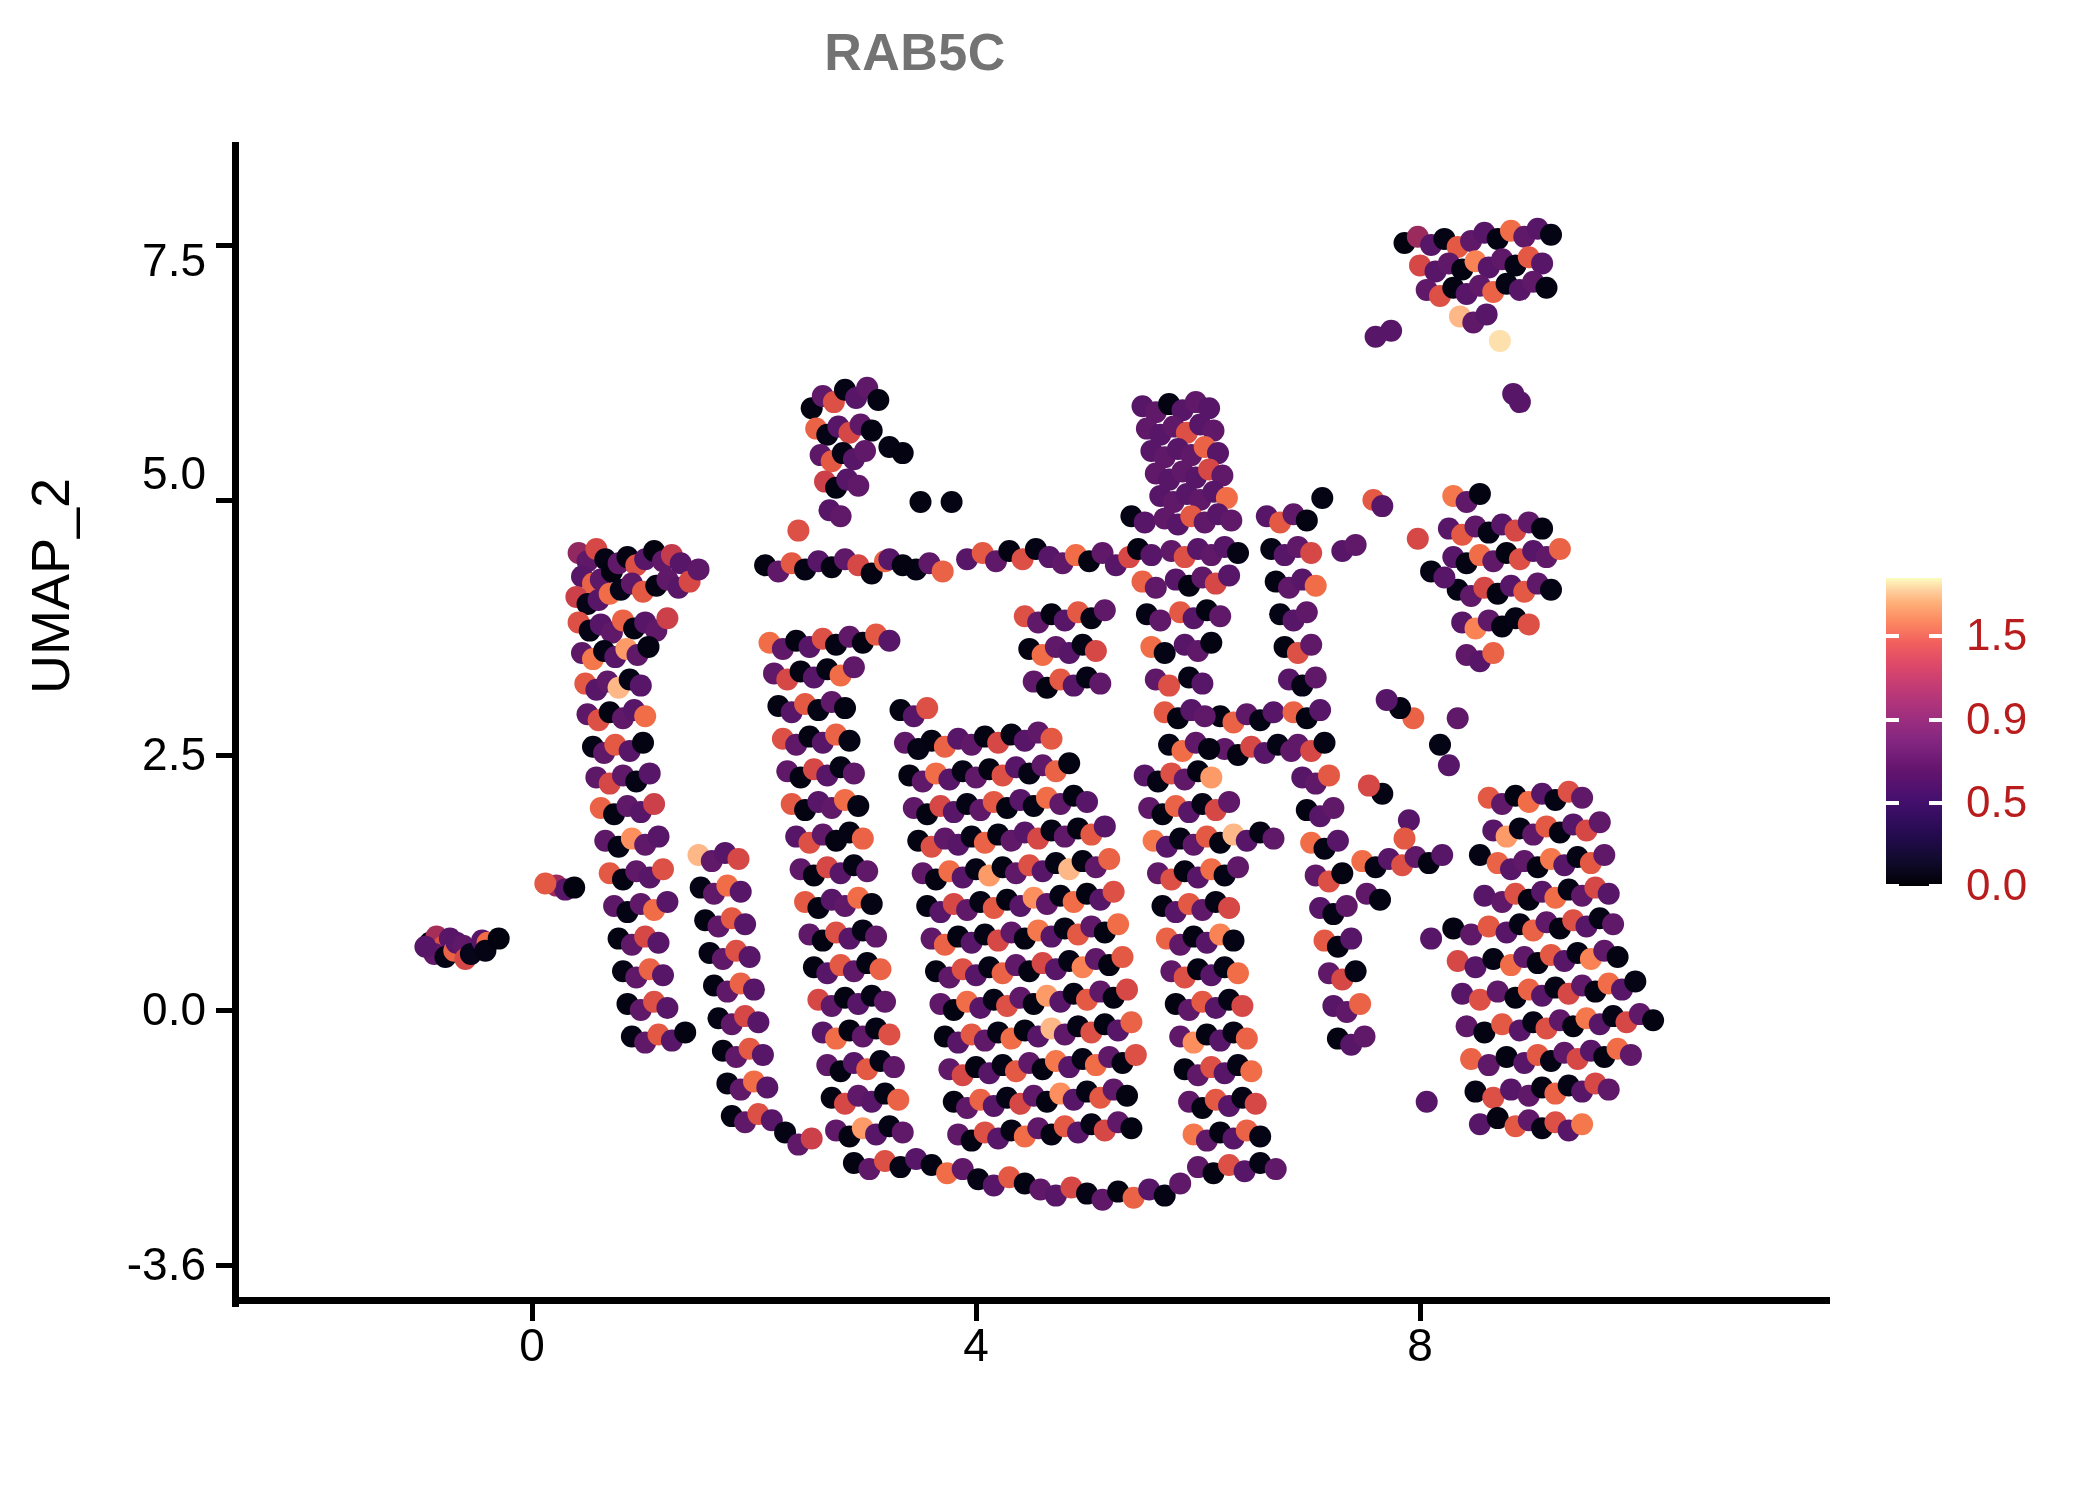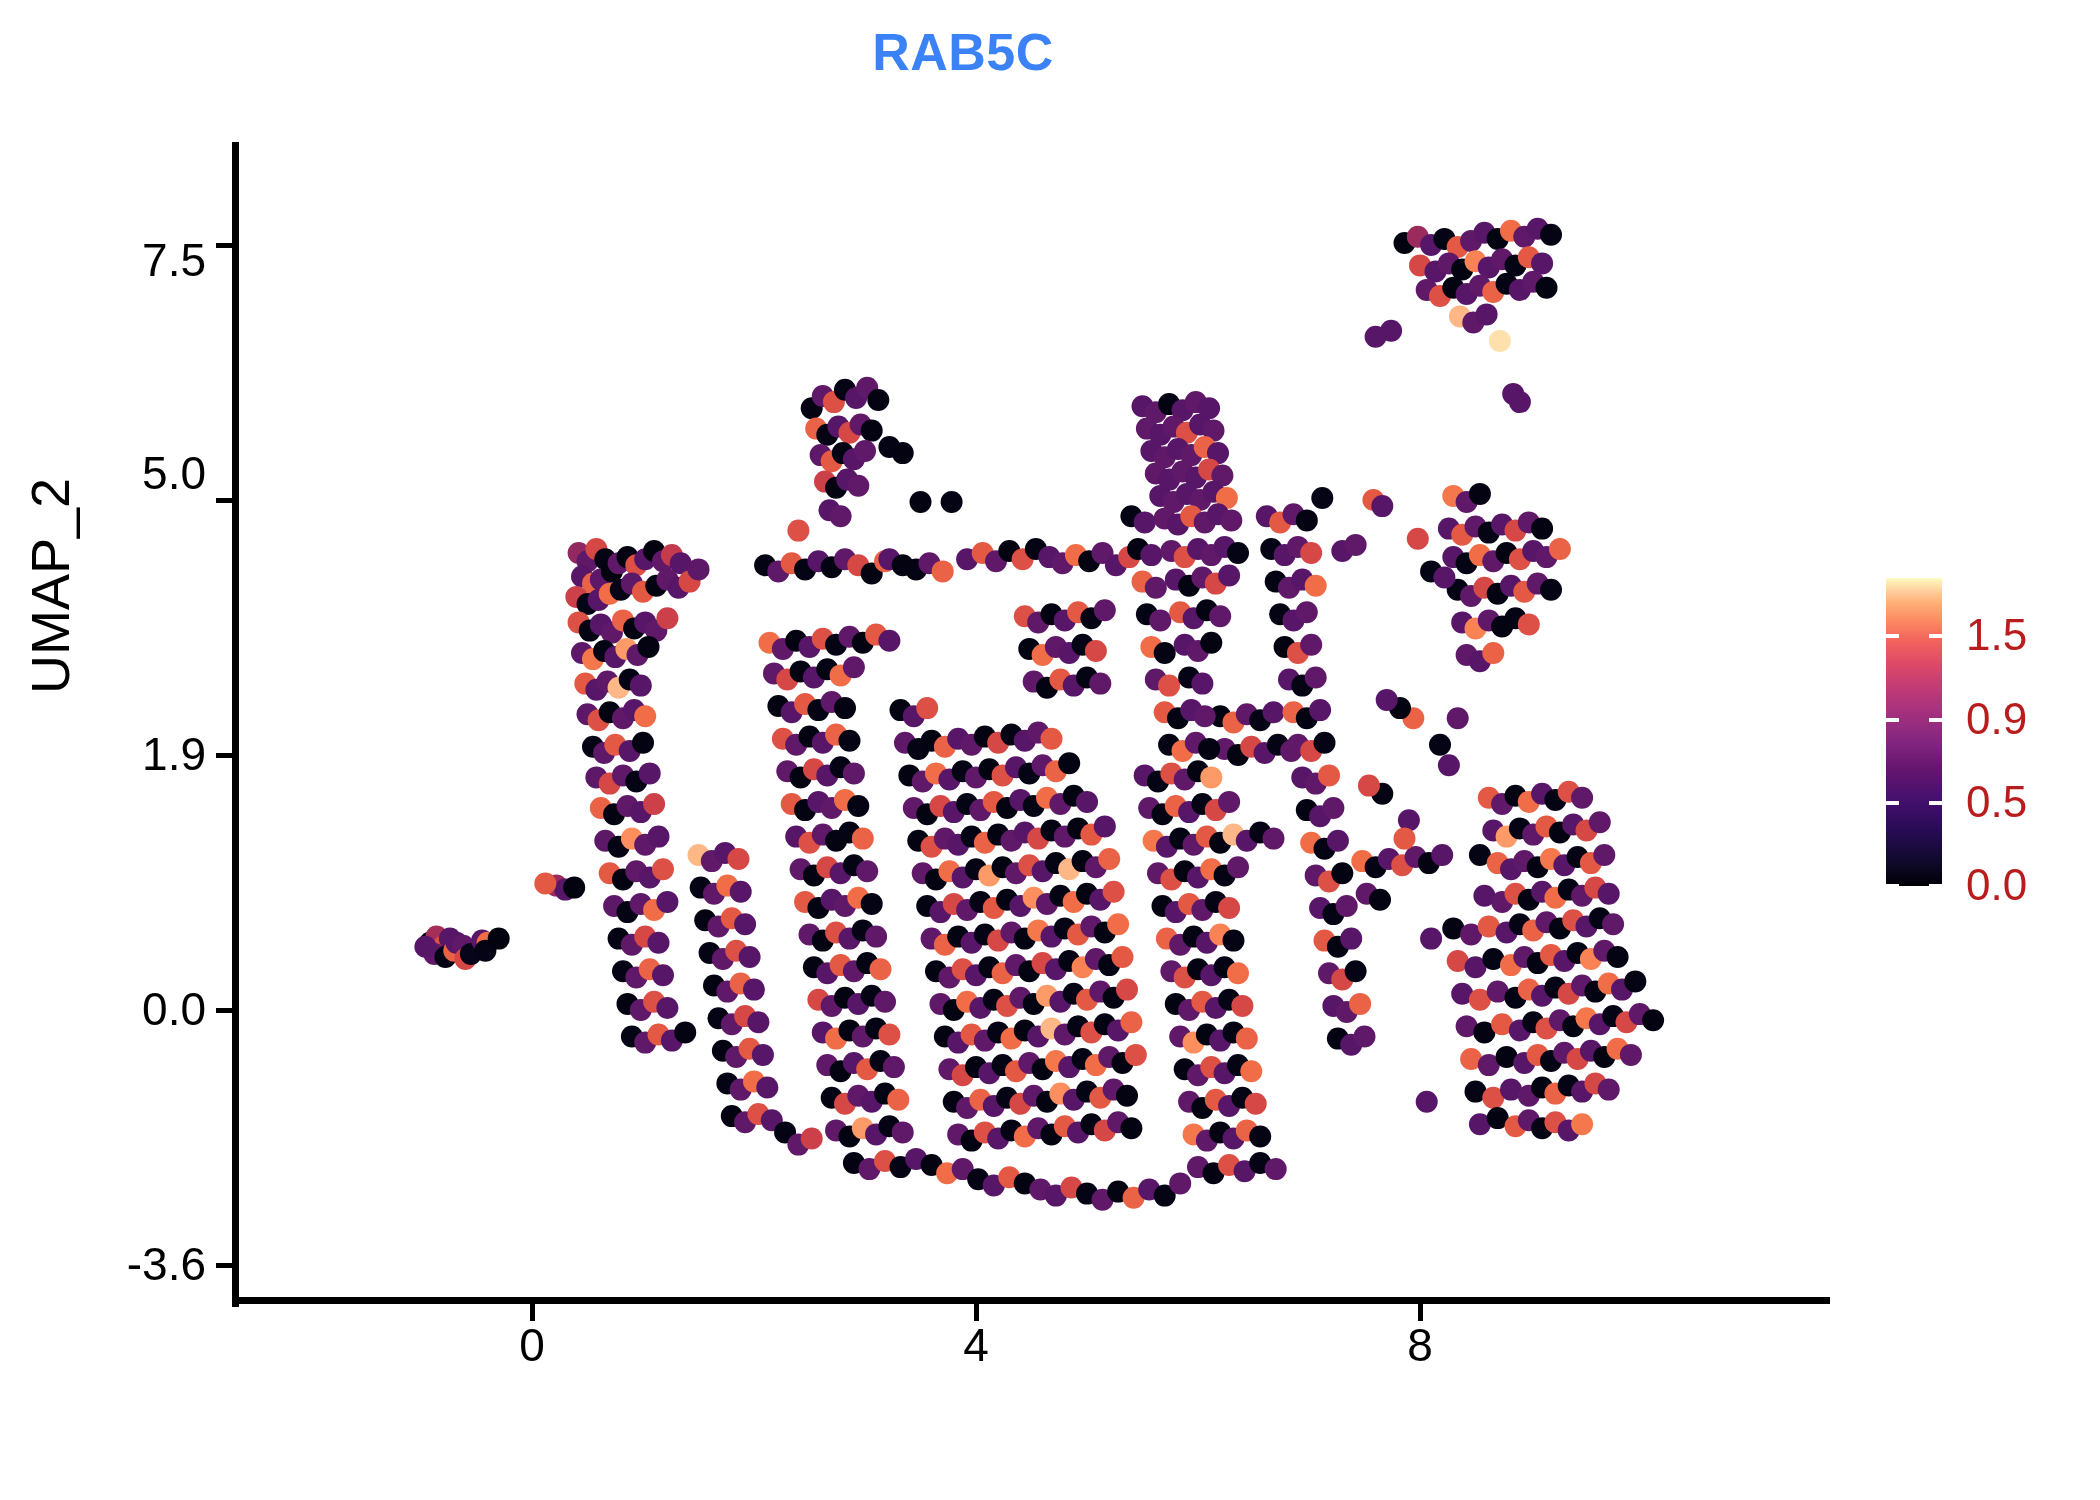--- a/index.html
+++ b/index.html
@@ -10,23 +10,22 @@
     overflow: hidden;
   }
   #root { position: relative; width: 2100px; height: 1500px; background:#fff; }
 
   #title {
     position: absolute;
     left: 0; top: 22px; width: 1830px;
     text-align: center;
     font-size: 52px;
     font-weight: bold;
-    color: #3b82f6;
+    color: #737373;
     letter-spacing: 0.5px;
-    padding-left: 48px;
   }
 
   
   #panel {
     position: absolute;
     left: 236px; top: 142px;
     width: 1594px; height: 1158px;
     background: #ffffff;
   }
   #scatter { position:absolute; left:0; top:0; width:100%; height:100%; display:block; }
@@ -1118,21 +1117,21 @@
 
   <div id="yaxis-line"></div>
   <div id="xaxis-line"></div>
 
   <div id="axis-ticks">
       <div class="ytick-mark" style="top:1263px"></div>
       <div class="ylab" style="top:1241px">-3.6</div>
       <div class="ytick-mark" style="top:1008px"></div>
       <div class="ylab" style="top:986px">0.0</div>
       <div class="ytick-mark" style="top:753px"></div>
-      <div class="ylab" style="top:731px">1.9</div>
+      <div class="ylab" style="top:731px">2.5</div>
       <div class="ytick-mark" style="top:498px"></div>
       <div class="ylab" style="top:450px">5.0</div>
       <div class="ytick-mark" style="top:243px"></div>
       <div class="ylab" style="top:237px">7.5</div>
       <div class="xtick-mark" style="left:530px"></div>
       <div class="xlab" style="left:472px">0</div>
       <div class="xtick-mark" style="left:974px"></div>
       <div class="xlab" style="left:916px">4</div>
       <div class="xtick-mark" style="left:1418px"></div>
       <div class="xlab" style="left:1360px">8</div>

